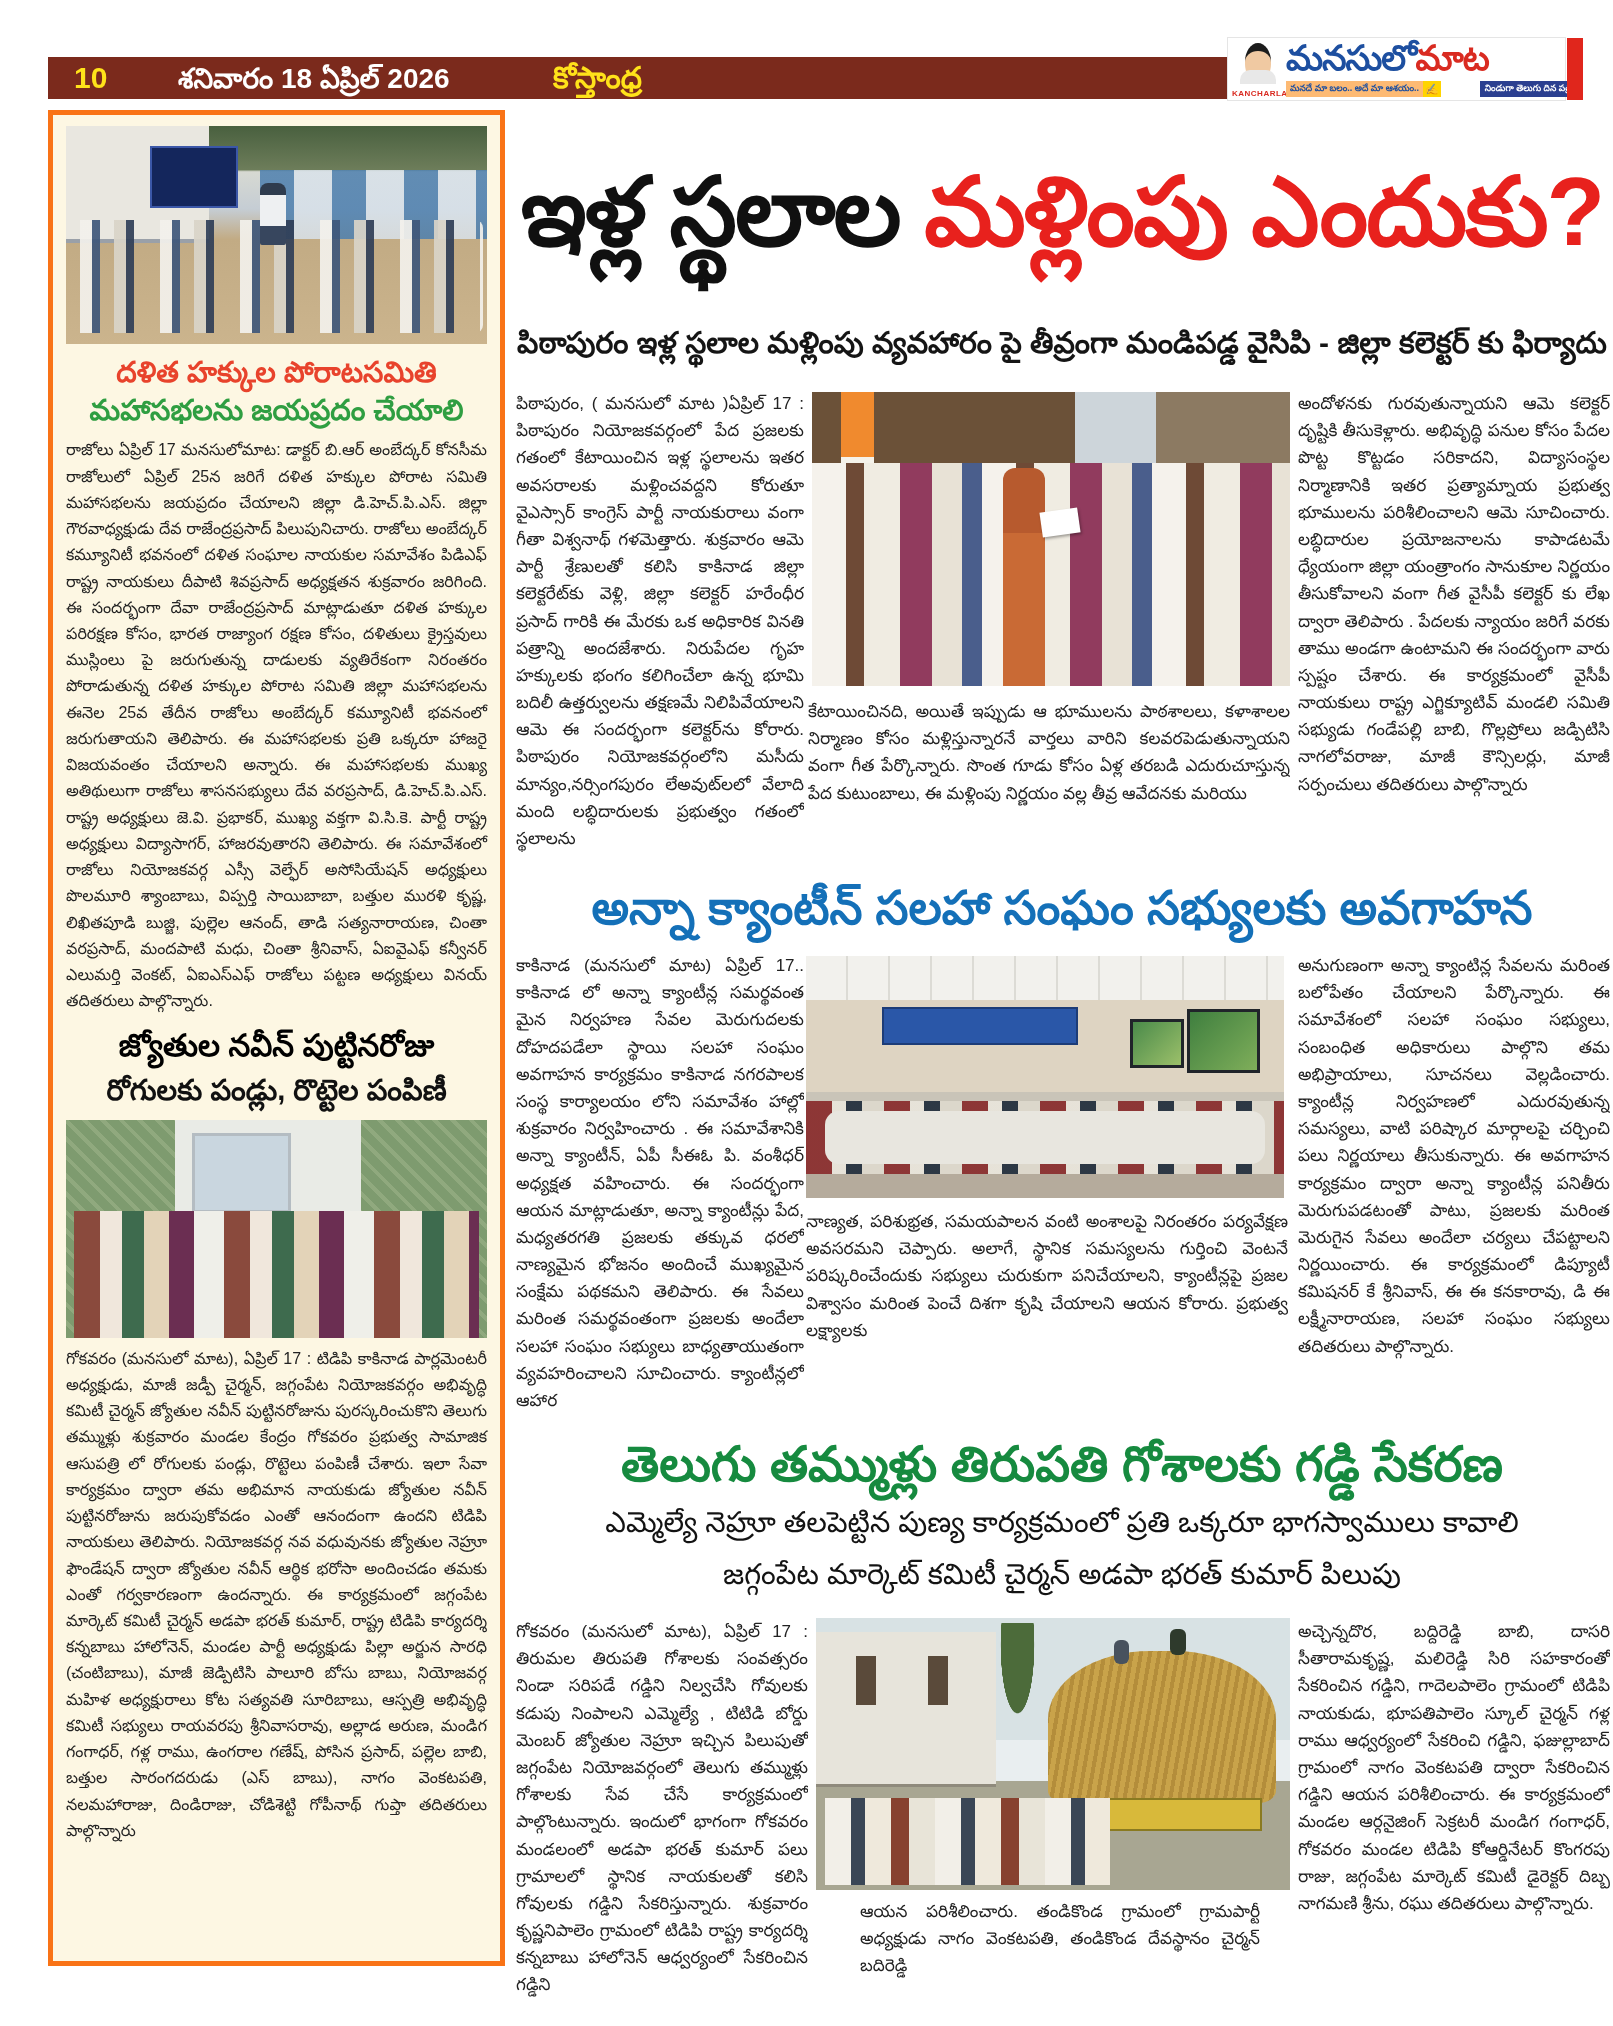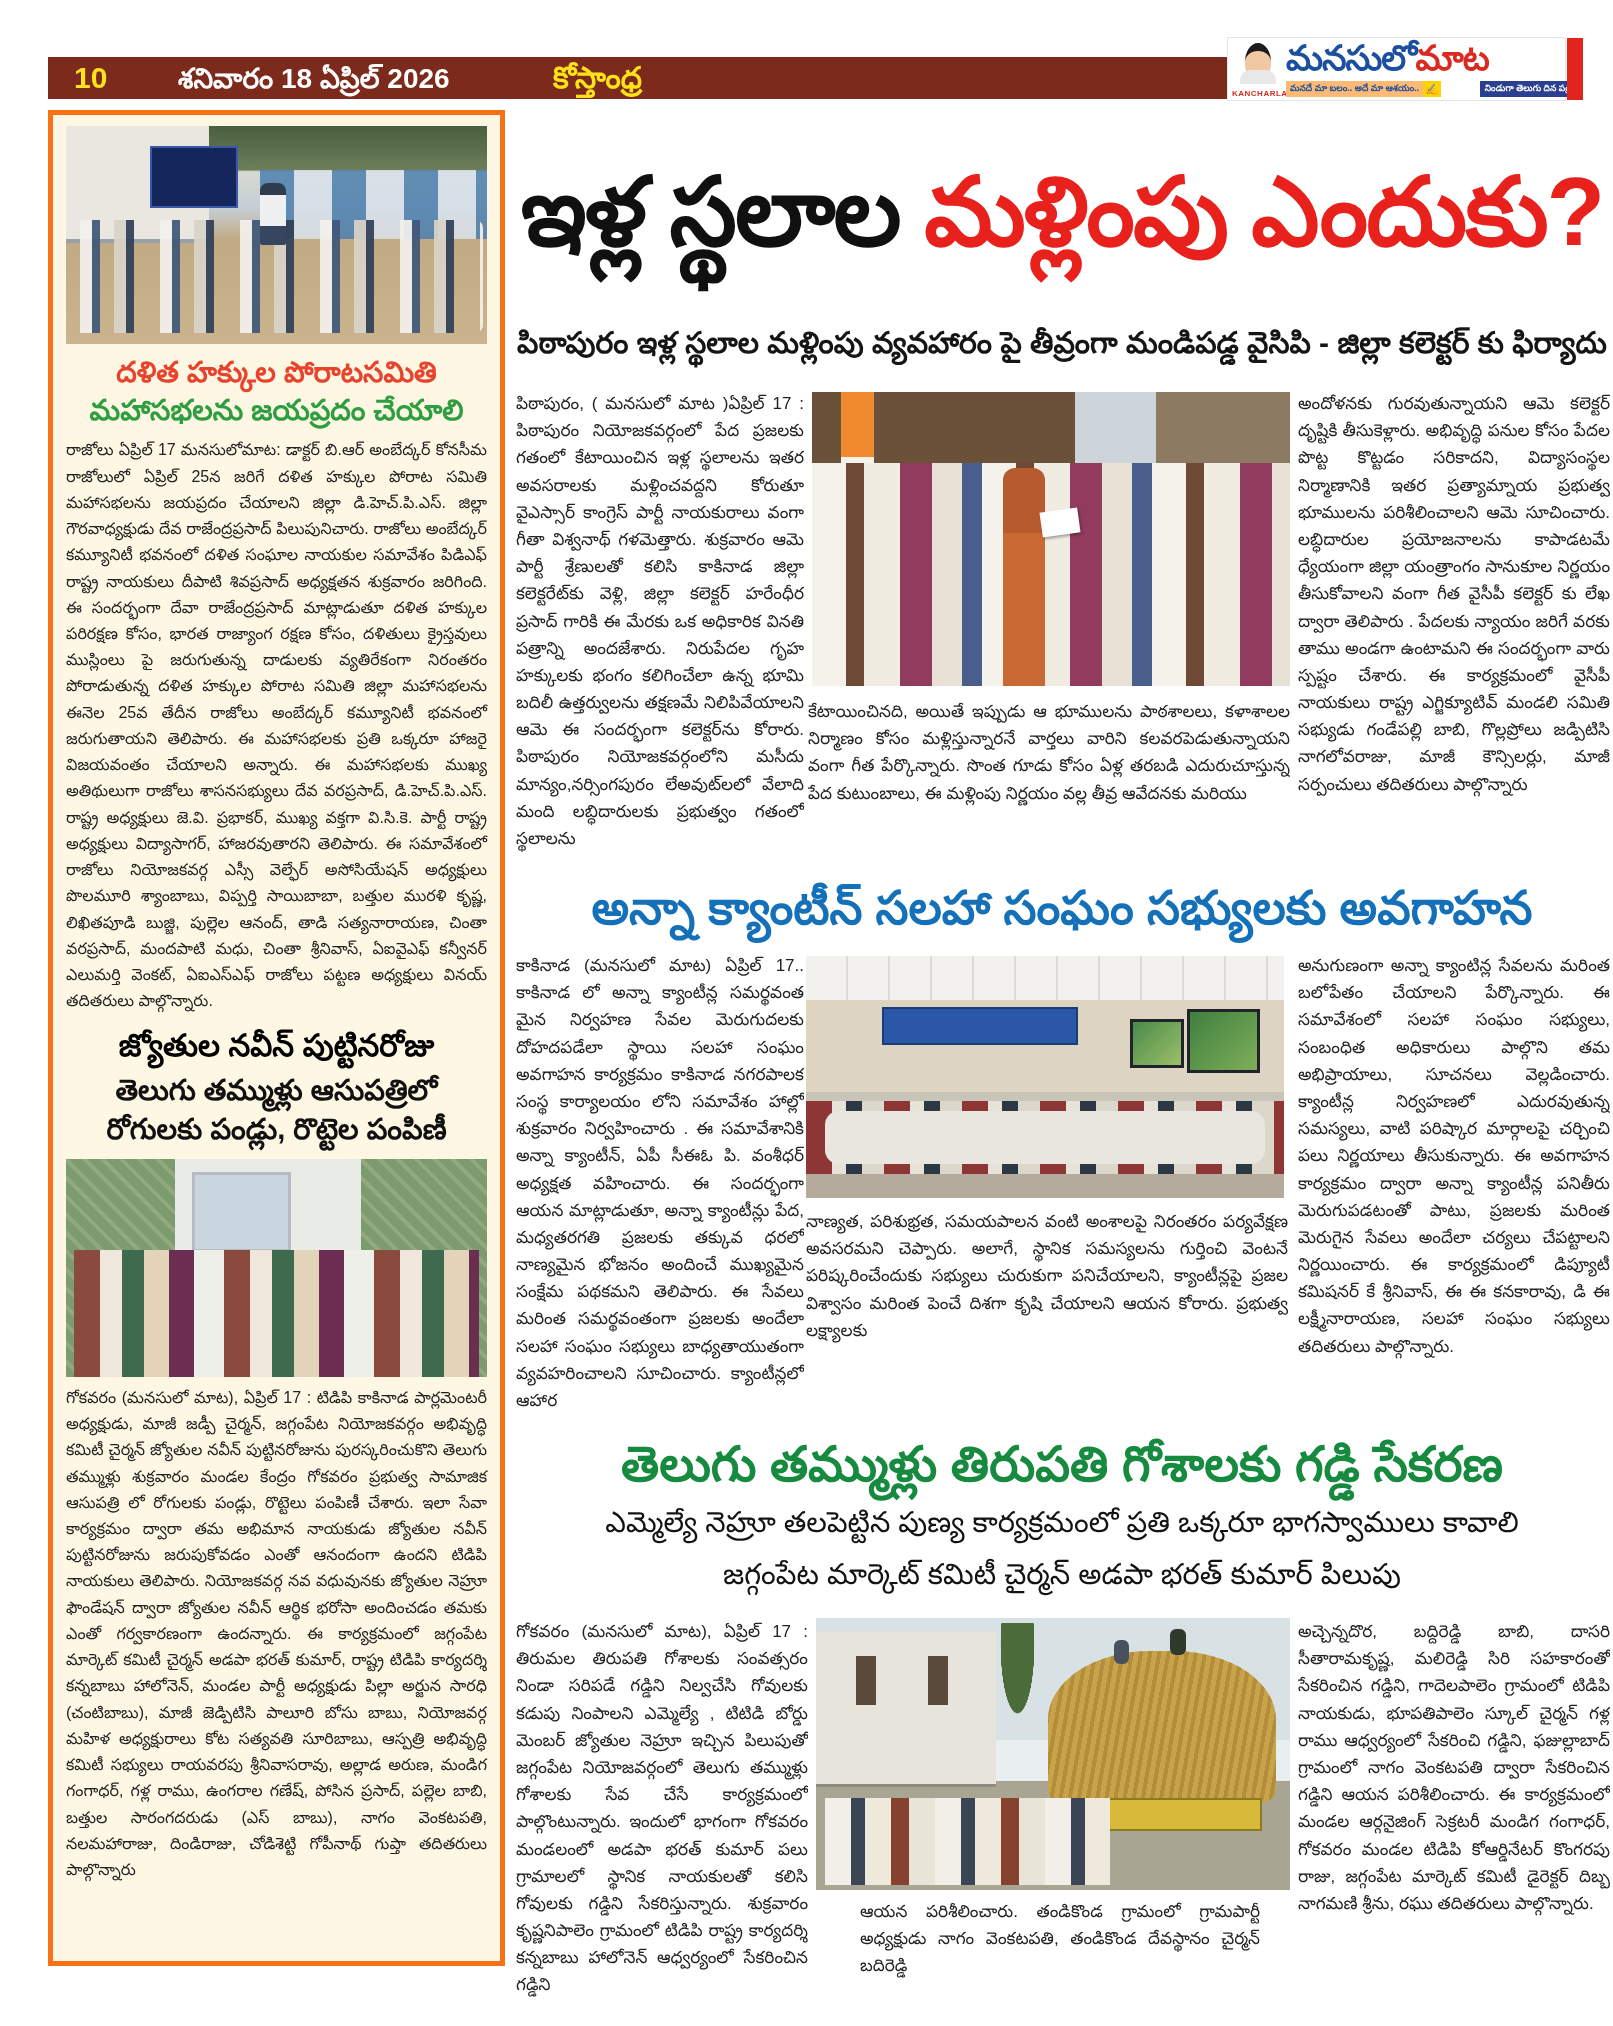--- a/index.html
+++ b/index.html
@@ -163,21 +163,20 @@
       <div class="abs p1-speaker"></div>
     </div>
     <div class="sb-title">
       <div class="l1">దళిత హక్కుల పోరాటసమితి</div>
       <div class="l2">మహాసభలను జయప్రదం చేయాలి</div>
     </div>
     <div class="sb-body">రాజోలు ఏప్రిల్ 17 మనసులోమాట: డాక్టర్ బి.ఆర్ అంబేద్కర్ కోనసీమ రాజోలులో ఏప్రిల్ 25న జరిగే దళిత హక్కుల పోరాట సమితి మహాసభలను జయప్రదం చేయాలని జిల్లా డి.హెచ్.పి.ఎస్. జిల్లా గౌరవాధ్యక్షుడు దేవ రాజేంద్రప్రసాద్ పిలుపునిచారు. రాజోలు అంబేద్కర్ కమ్యూనిటీ భవనంలో దళిత సంఘాల నాయకుల సమావేశం పిడిఎఫ్ రాష్ట్ర నాయకులు దీపాటి శివప్రసాద్ అధ్యక్షతన శుక్రవారం జరిగింది. ఈ సందర్భంగా దేవా రాజేంద్రప్రసాద్ మాట్లాడుతూ దళిత హక్కుల పరిరక్షణ కోసం, భారత రాజ్యాంగ రక్షణ కోసం, దళితులు క్రైస్తవులు ముస్లింలు పై జరుగుతున్న దాడులకు వ్యతిరేకంగా నిరంతరం పోరాడుతున్న దళిత హక్కుల పోరాట సమితి జిల్లా మహాసభలను ఈనెల 25వ తేదీన రాజోలు అంబేద్కర్ కమ్యూనిటీ భవనంలో జరుగుతాయని తెలిపారు. ఈ మహాసభలకు ప్రతి ఒక్కరూ హాజరై విజయవంతం చేయాలని అన్నారు. ఈ మహాసభలకు ముఖ్య అతిథులుగా రాజోలు శాసనసభ్యులు దేవ వరప్రసాద్, డి.హెచ్.పి.ఎస్. రాష్ట్ర అధ్యక్షులు జె.వి. ప్రభాకర్, ముఖ్య వక్తగా వి.సి.కె. పార్టీ రాష్ట్ర అధ్యక్షులు విద్యాసాగర్, హాజరవుతారని తెలిపారు. ఈ సమావేశంలో రాజోలు నియోజకవర్గ ఎస్సీ వెల్ఫేర్ అసోసియేషన్ అధ్యక్షులు పొలమూరి శ్యాంబాబు, విప్పర్తి సాయిబాబా, బత్తుల మురళి కృష్ణ, లిఖితపూడి బుజ్జి, పుల్లెల ఆనంద్, తాడి సత్యనారాయణ, చింతా వరప్రసాద్, మందపాటి మధు, చింతా శ్రీనివాస్, ఏఐవైఎఫ్ కన్వీనర్ ఎలుమర్తి వెంకట్, ఏఐఎస్ఎఫ్ రాజోలు పట్టణ అధ్యక్షులు వినయ్ తదితరులు పాల్గొన్నారు.</div>
 
     <div class="sb-h2">జ్యోతుల నవీన్ పుట్టినరోజు</div>
     <div class="sb-sub">
-      <div>తెలుగు తమ్ముళ్లు ఆసుపత్రిలో</div>
       <div>రోగులకు పండ్లు, రొట్టెల పంపిణీ</div>
     </div>
     <div class="sb-photo2">
       <div class="abs p2-bg"></div>
       <div class="abs p2-curtL"></div>
       <div class="abs p2-curtR"></div>
       <div class="abs p2-window"></div>
       <div class="abs p2-crowd"></div>
     </div>
     <div class="sb-body">గోకవరం (మనసులో మాట), ఏప్రిల్ 17 : టిడిపి కాకినాడ పార్లమెంటరీ అధ్యక్షుడు, మాజీ జడ్పీ చైర్మన్, జగ్గంపేట నియోజకవర్గం అభివృద్ధి కమిటీ చైర్మన్ జ్యోతుల నవీన్ పుట్టినరోజును పురస్కరించుకొని తెలుగు తమ్ముళ్లు శుక్రవారం మండల కేంద్రం గోకవరం ప్రభుత్వ సామాజిక ఆసుపత్రి లో రోగులకు పండ్లు, రొట్టెలు పంపిణీ చేశారు. ఇలా సేవా కార్యక్రమం ద్వారా తమ అభిమాన నాయకుడు జ్యోతుల నవీన్ పుట్టినరోజును జరుపుకోవడం ఎంతో ఆనందంగా ఉందని టిడిపి నాయకులు తెలిపారు. నియోజకవర్గ నవ వధువునకు జ్యోతుల నెహ్రూ ఫౌండేషన్ ద్వారా జ్యోతుల నవీన్ ఆర్థిక భరోసా అందించడం తమకు ఎంతో గర్వకారణంగా ఉందన్నారు. ఈ కార్యక్రమంలో జగ్గంపేట మార్కెట్ కమిటీ చైర్మన్ అడపా భరత్ కుమార్, రాష్ట్ర టిడిపి కార్యదర్శి కన్నబాబు హాలోనెన్, మండల పార్టీ అధ్యక్షుడు పిల్లా అర్జున సారధి (చంటిబాబు), మాజీ జెడ్పిటిసి పాలూరి బోసు బాబు, నియోజవర్గ మహిళ అధ్యక్షురాలు కోట సత్యవతి సూరిబాబు, ఆస్పత్రి అభివృద్ధి కమిటీ సభ్యులు రాయవరపు శ్రీనివాసరావు, అల్లాడ అరుణ, మండిగ గంగాధర్, గళ్ల రాము, ఉంగరాల గణేష్, పోసిన ప్రసాద్, పల్లెల బాబి, బత్తుల సారంగదరుడు (ఎస్ బాబు), నాగం వెంకటపతి, నలమహారాజు, దిండిరాజు, చోడిశెట్టి గోపీనాథ్ గుప్తా తదితరులు పాల్గొన్నారు</div>

